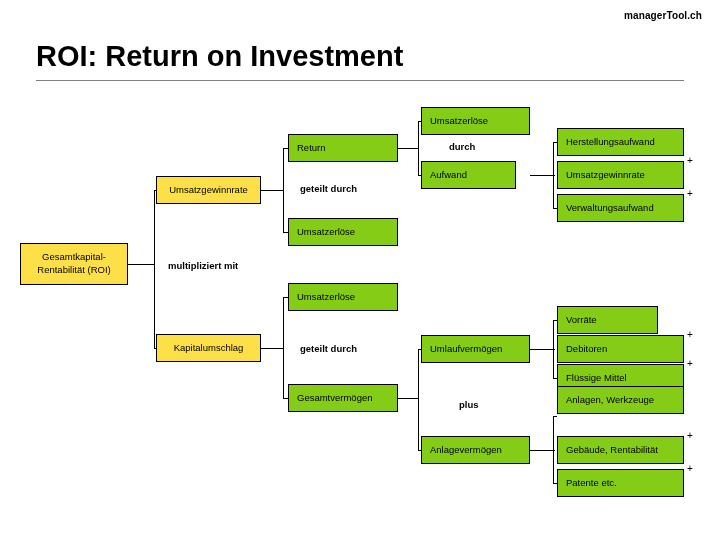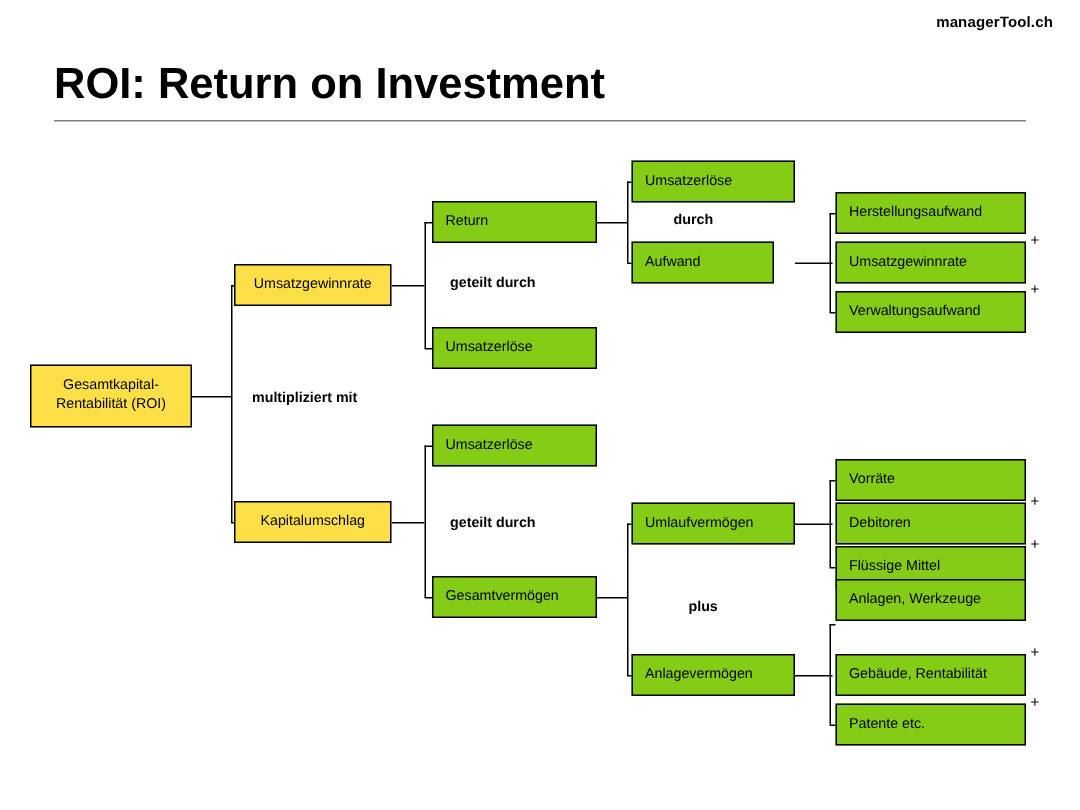--- a/index.html
+++ b/index.html
@@ -165,21 +165,21 @@
   <div class="box" style="left:421px; top:335px; width:109px; height:28px; justify-content:flex-start; padding-left:8px;">Umlaufvermögen</div>
 
   <div class="box" style="left:421px; top:436px; width:109px; height:28px; justify-content:flex-start; padding-left:8px;">Anlagevermögen</div>
 
   <div class="box" style="left:557px; top:128px; width:127px; height:28px; justify-content:flex-start; padding-left:8px;">Herstellungsaufwand</div>
 
   <div class="box" style="left:557px; top:161px; width:127px; height:28px; justify-content:flex-start; padding-left:8px;">Umsatzgewinnrate</div>
 
   <div class="box" style="left:557px; top:194px; width:127px; height:28px; justify-content:flex-start; padding-left:8px;">Verwaltungsaufwand</div>
 
-  <div class="box" style="left:557px; top:306px; width:127px; height:28px; justify-content:flex-start; padding-left:8px;">Vorräte</div>
+  <div class="box" style="left:557px; top:306px; width:101px; height:28px; justify-content:flex-start; padding-left:8px;">Vorräte</div>
 
   <div class="box" style="left:557px; top:335px; width:127px; height:28px; justify-content:flex-start; padding-left:8px;">Debitoren</div>
 
   <div class="box" style="left:557px; top:364px; width:127px; height:28px; justify-content:flex-start; padding-left:8px;">Flüssige Mittel</div>
 
   <div class="box" style="left:557px; top:386px; width:127px; height:28px; justify-content:flex-start; padding-left:8px;">Anlagen, Werkzeuge</div>
 
   <div class="box" style="left:557px; top:436px; width:127px; height:28px; justify-content:flex-start; padding-left:8px;">Gebäude, Rentabilität</div>
 
   <div class="box" style="left:557px; top:469px; width:127px; height:28px; justify-content:flex-start; padding-left:8px;">Patente etc.</div>

